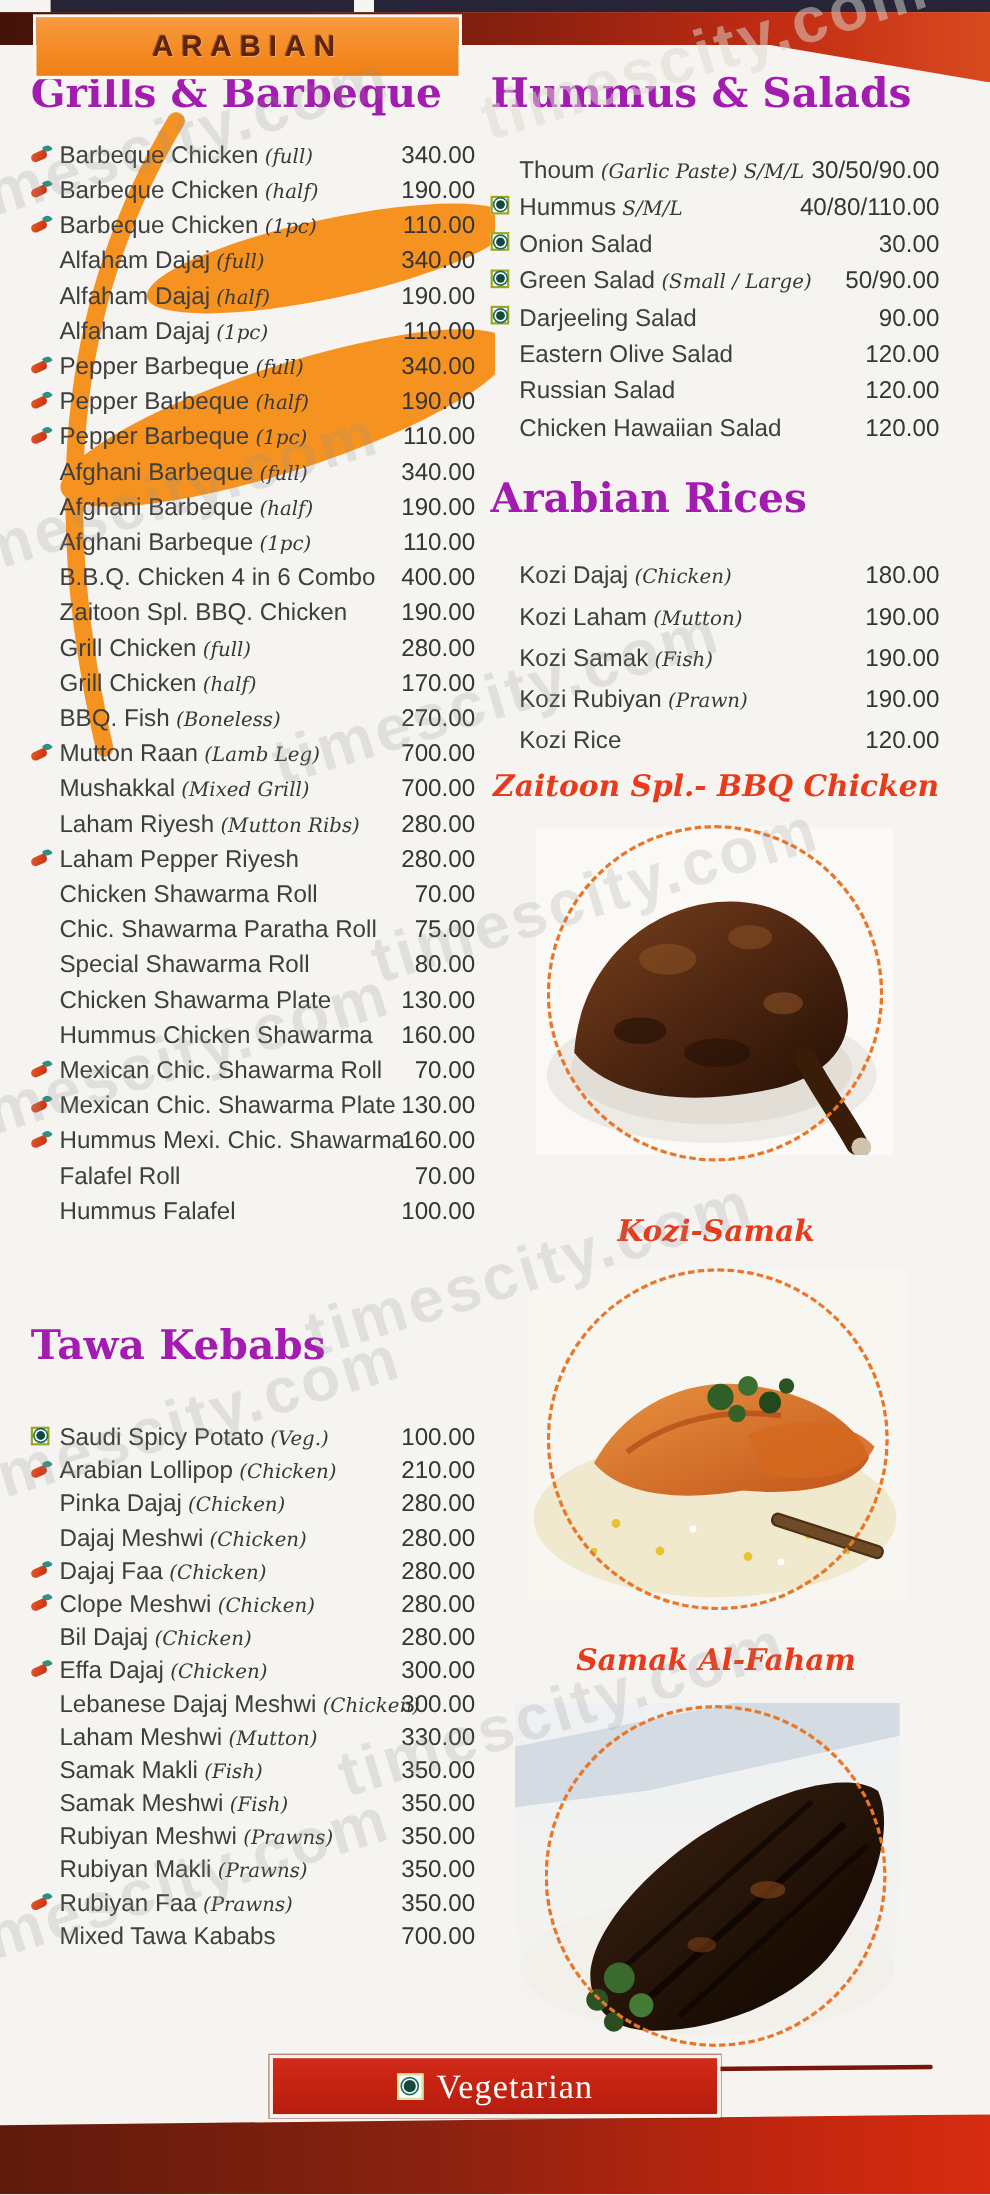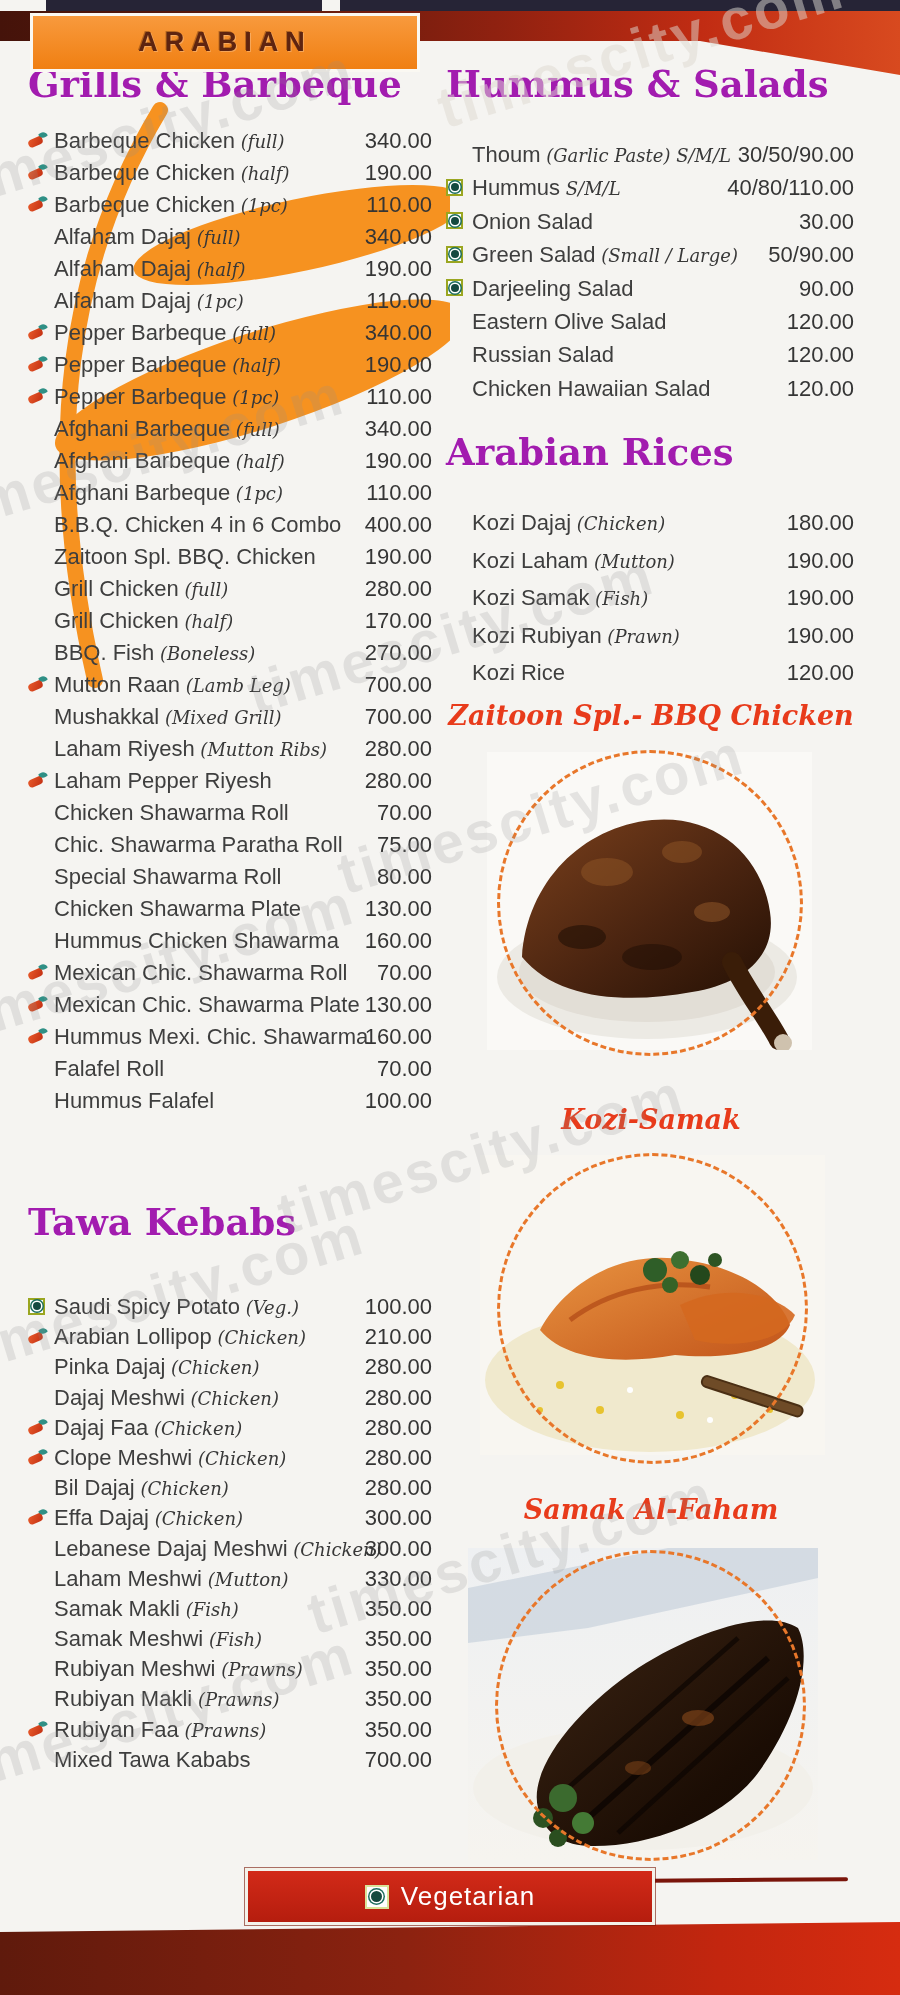--- a/index.html
+++ b/index.html
@@ -71,21 +71,21 @@
 
   
   #page-edge-line{position:absolute;left:418px;top:1879px;width:430px;height:4px;background:#7a150b;
     transform:rotate(-0.5deg);border-radius:2px;z-index:2;}
   #legend{position:absolute;left:245px;top:1868px;width:410px;height:57px;box-sizing:border-box;z-index:4;
     background:linear-gradient(180deg,#d22a18,#b51d0e);border:3px solid #f4f2ea;
     box-shadow:0 0 0 1px rgba(120,20,5,.6);
     display:flex;align-items:center;justify-content:center;gap:12px;}
   #legend .veg{width:24px;height:24px;border-color:#d9e49a;}
   #legend .veg-dot{width:11px;height:11px;}
-  #legend .lbl{font-family:Liberation Sans, sans-serif;font-size:26px;color:#ffffff;letter-spacing:1px;}
+  #legend .lbl{font-family:Liberation Serif, serif;font-size:31px;color:#ffffff;letter-spacing:1px;}
   #bottom-band{position:absolute;left:0;top:1922px;width:900px;height:73px;z-index:3;
     background:linear-gradient(90deg,#5f1a0c,#8c2210 45%,#c3260f 80%,#d62c10);
     clip-path:polygon(0 10px,900px 0,900px 73px,0 73px);}
 </style>
 </head>
 <body>
 
 <div id="page">
 
   <div id="top-strip"></div>

